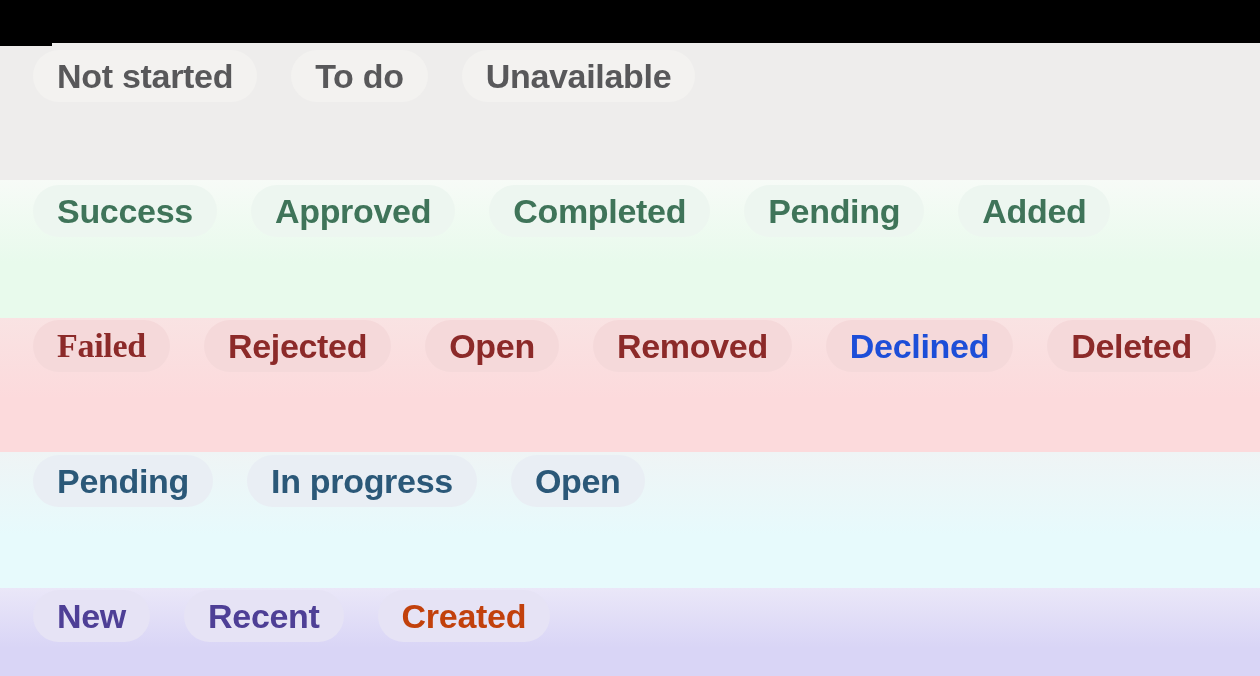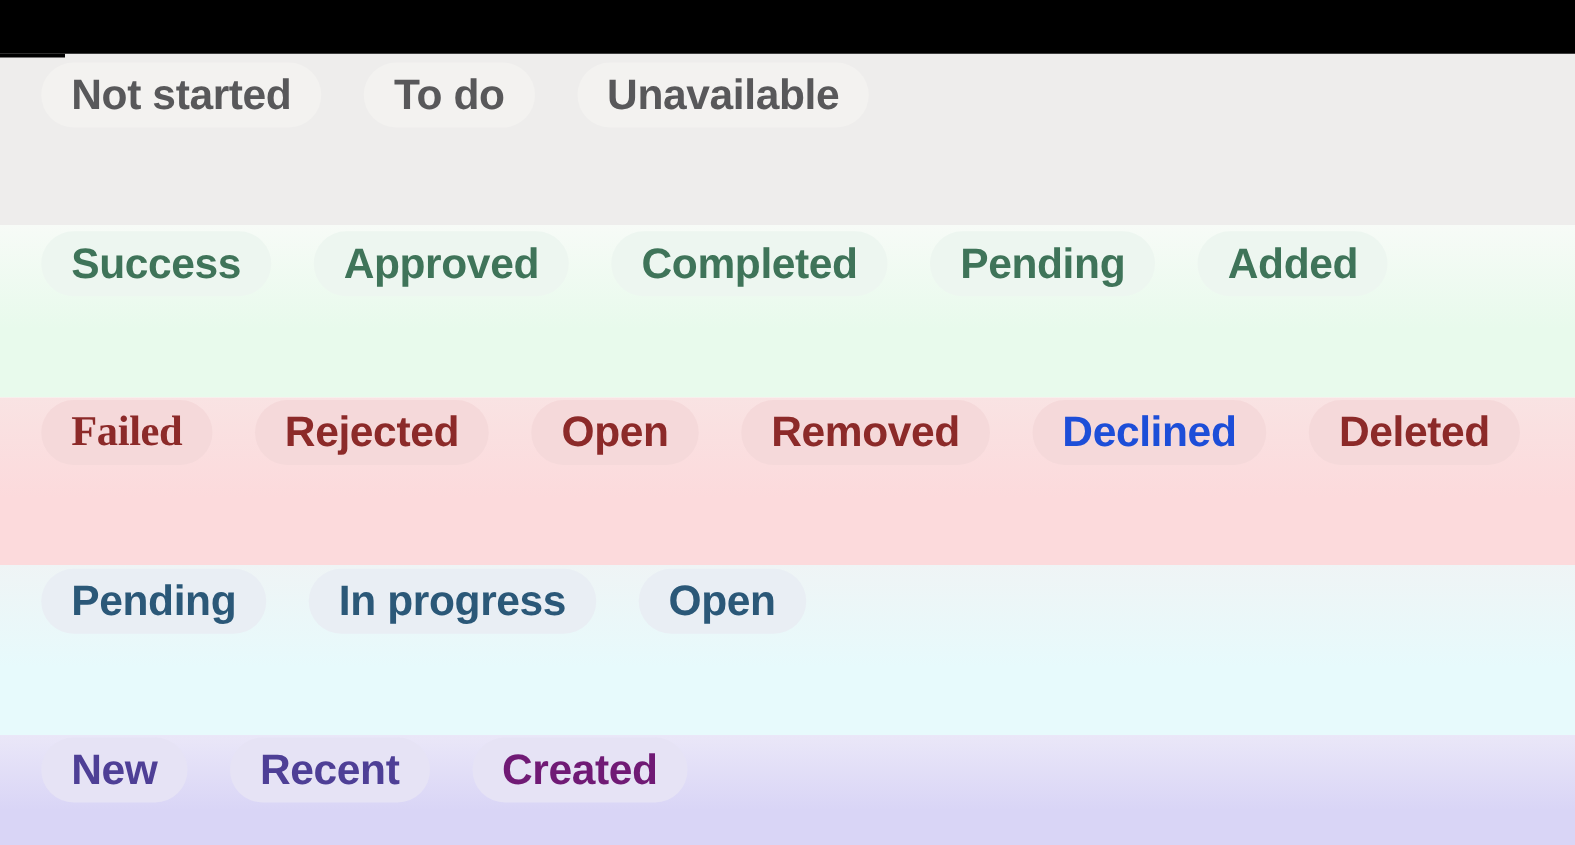--- a/index.html
+++ b/index.html
@@ -98,16 +98,16 @@
     <div class="pill-row">
         <span class="pill" style="background: rgb(233, 238, 244); color: rgb(43, 88, 120);">Pending</span>
         <span class="pill" style="background: rgb(233, 238, 244); color: rgb(43, 88, 120);">In progress</span>
         <span class="pill" style="background: rgb(233, 238, 244); color: rgb(43, 88, 120);">Open</span>
       </div>
   </section>
   <section class="band band-new" style="background: linear-gradient(rgb(234, 231, 248) 0%, rgb(217, 213, 246) 60%, rgb(217, 213, 246) 100%);">
     <div class="pill-row">
         <span class="pill" style="background: rgb(230, 227, 245); color: rgb(78, 63, 150);">New</span>
         <span class="pill" style="background: rgb(230, 227, 245); color: rgb(78, 63, 150);">Recent</span>
-        <span class="pill" style="background: rgb(230, 227, 245); color: #701a75;">Created</span>
+        <span class="pill" style="background: rgb(230, 227, 245); color: #c2410c;">Created</span>
       </div>
   </section>
 </main>
 
 </body></html>

